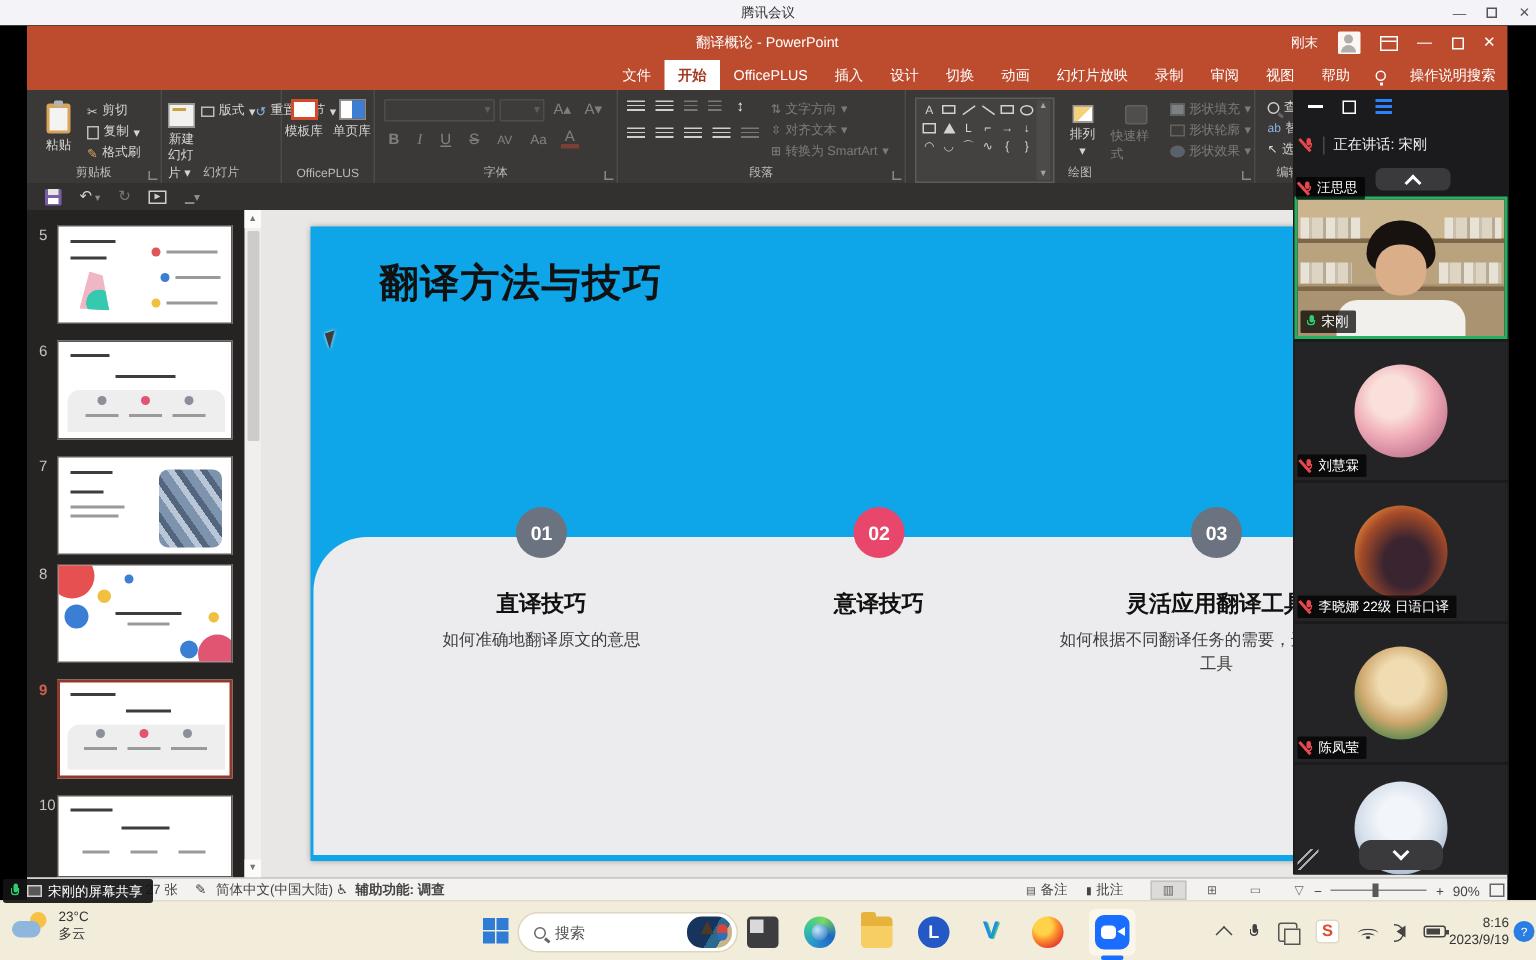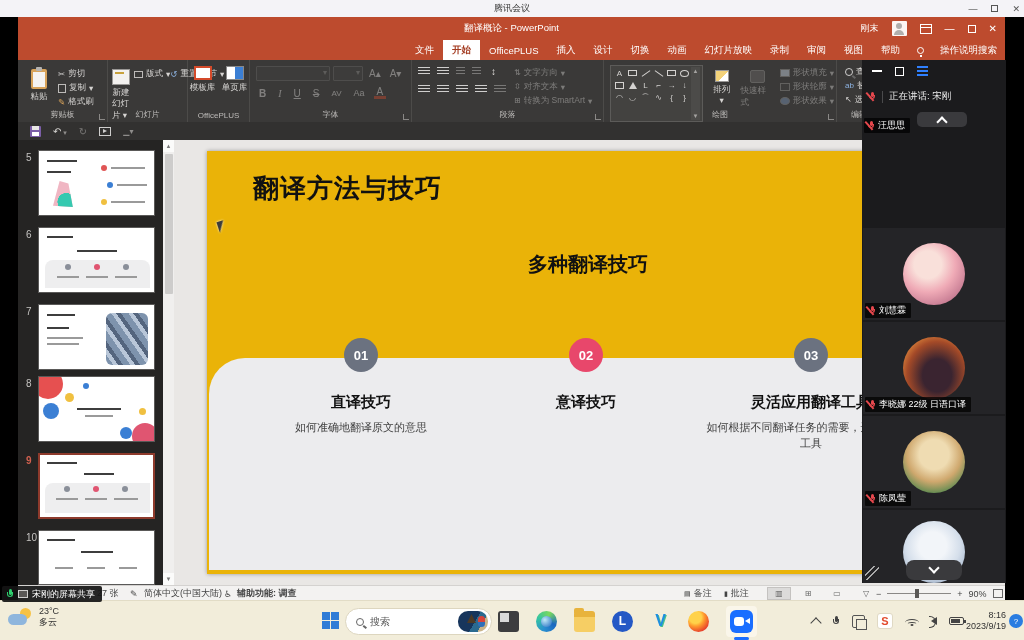--- a/index.html
+++ b/index.html
@@ -84,21 +84,21 @@
   .thumb-box.sel{border:2px solid #8e3a2c;}
   .tb-bar{position:absolute;background:#3d3d3d;height:2px;}
   .tb-bar.lite{background:#9a9a9a;height:1.5px;}
   .tb-dot{position:absolute;width:6px;height:6px;border-radius:50%;}
   .thumb-scroll{position:absolute;left:145px;top:123px;width:11px;height:445px;background:#f0efee;}
   .ts-arrow{position:absolute;left:0;width:11px;height:12px;background:#fbfbfa;color:#777;font-size:6px;display:flex;align-items:center;justify-content:center;}
   .ts-thumb{position:absolute;left:1.5px;width:8px;background:#cdcccb;border-radius:1px;}
 
   
   .canvas{position:absolute;left:156px;top:123px;width:831px;height:445px;background:#e9e7e5;}
-  .slide{position:absolute;left:33px;top:11px;width:800px;height:423px;background:#eab308;box-shadow:0 0 4px rgba(0,0,0,.35);}
+  .slide{position:absolute;left:33px;top:11px;width:800px;height:423px;background:#0ea5e9;box-shadow:0 0 4px rgba(0,0,0,.35);}
   .slide-title{position:absolute;left:46px;top:20px;font-size:26px;font-weight:bold;color:#111;letter-spacing:1px;}
   .slide-subtitle{position:absolute;left:281px;top:100px;width:200px;text-align:center;font-size:20px;font-weight:bold;color:#111;}
   .gray-band{position:absolute;left:2px;top:207px;width:796px;height:212px;background:#ececee;border-radius:36px 0 0 0;}
   .col-circle{position:absolute;top:187px;width:34px;height:34px;border-radius:50%;color:#fff;font-size:13px;font-weight:bold;display:flex;align-items:center;justify-content:center;}
   .c-gray{background:#6b7280;}
   .c-red{background:#e8476b;}
   .col-title{position:absolute;top:242px;width:220px;text-align:center;font-size:15px;font-weight:bold;color:#111;}
   .col-desc{position:absolute;top:268px;width:218px;text-align:center;font-size:11px;line-height:16px;color:#3f3f3f;}
   .cursor-arrow{position:absolute;left:11px;top:70px;width:0;height:0;border-top:11px solid #3c3c3c;border-right:7px solid transparent;transform:rotate(-18deg);filter:drop-shadow(0 0 1px #fff);}
 
@@ -519,21 +519,20 @@
       <div class="thumb-scroll">
         <span class="ts-arrow" style="top:0;">▲</span>
         <span class="ts-thumb" style="top:14px;height:140px;"></span>
         <span class="ts-arrow" style="bottom:0;">▼</span>
       </div>
 
       <div class="canvas">
         <div class="slide">
           <div class="slide-title">翻译方法与技巧</div>
           <div class="cursor-arrow"></div>
-          <div class="slide-subtitle">多种翻译技巧</div>
           <div class="gray-band"></div>
 
           <div class="col-circle c-gray" style="left:137px;">01</div>
           <div class="col-circle c-red" style="left:362px;">02</div>
           <div class="col-circle c-gray" style="left:587px;">03</div>
 
           <div class="col-title" style="left:44px;">直译技巧</div>
           <div class="col-title" style="left:269px;">意译技巧</div>
           <div class="col-title" style="left:494px;">灵活应用翻译工具</div>
 
@@ -606,20 +605,40 @@
         </div>
 
       <div class="name-tag" style="left:2px;top:58px;">
         <span class="mic muted">
             <b></b>
             <u></u>
           </span>
         <span>汪思思</span>
       </div>
 
+      <div class="tile active" style="top:71px;height:95px;">
+        <div class="scene">
+          <span class="shelf" style="top:26px;"></span>
+          <span class="shelf" style="top:58px;"></span>
+          <span class="books" style="left:2px;top:12px;width:40px;"></span>
+          <span class="books" style="right:2px;top:12px;width:38px;"></span>
+          <span class="books" style="left:2px;top:42px;width:34px;"></span>
+          <span class="books" style="right:2px;top:42px;width:42px;"></span>
+          <span class="hair"></span>
+          <span class="face"></span>
+          <span class="shirt"></span>
+        </div>
+        <div class="name-tag" style="left:2px;bottom:2px;">
+          <span class="mic">
+              <b></b>
+              <u></u>
+            </span>
+          <span>宋刚</span>
+        </div>
+      </div>
 
       <div class="tile" style="top:168px;height:92px;">
         <span class="avatar-circle" style="background:radial-gradient(circle at 40% 35%,#f9e0da 0 25%,#efaab6 50%,#ca8096 75%,#8d5f6e);"></span>
         <div class="name-tag" style="left:2px;bottom:2px;">
           <span class="mic muted">
               <b></b>
               <u></u>
             </span>
           <span>刘慧霖</span>
         </div>

